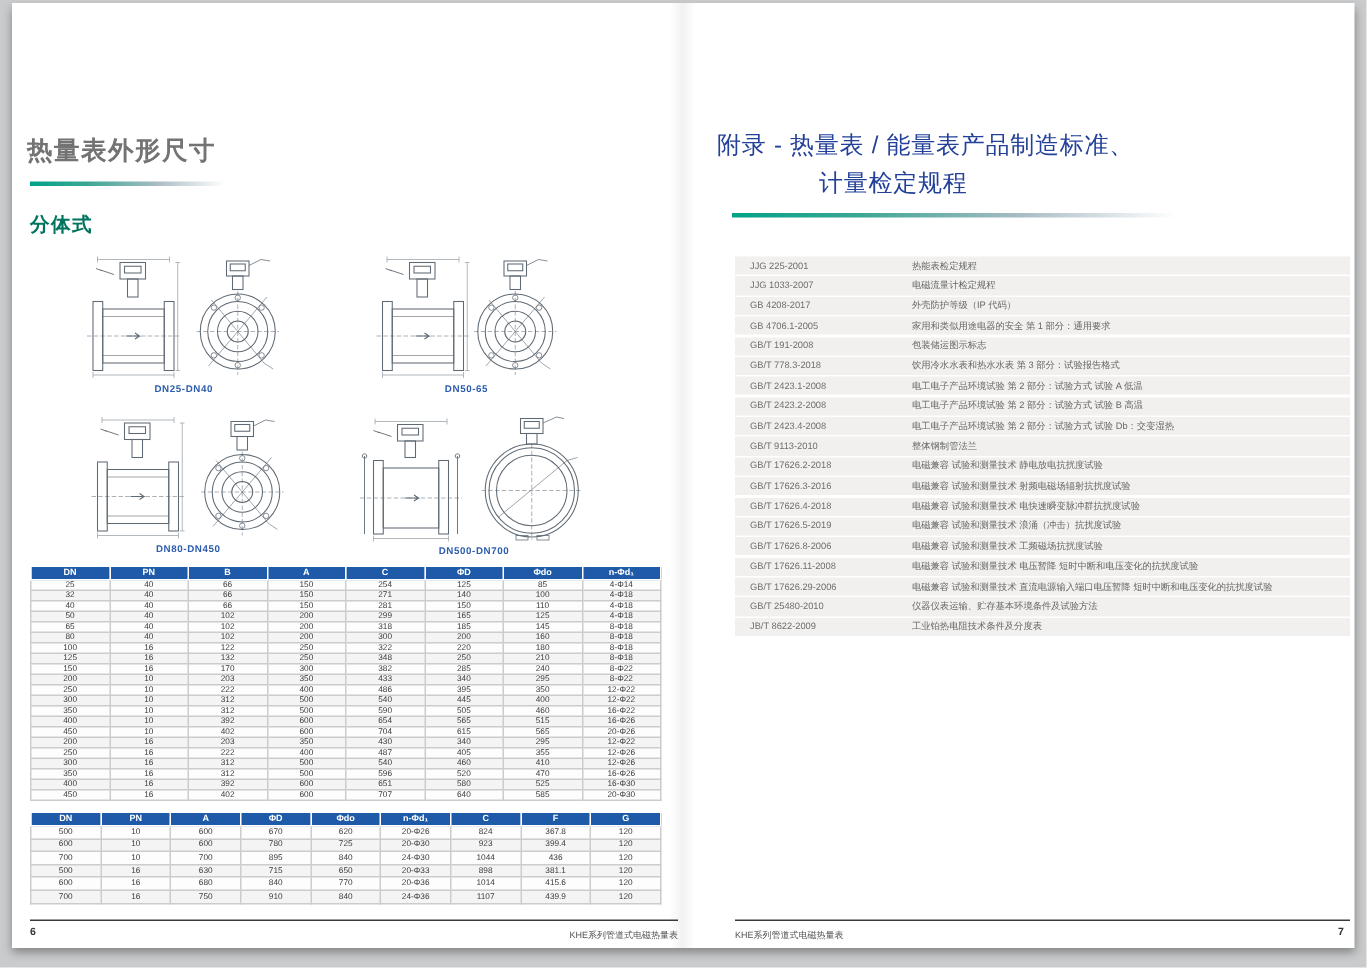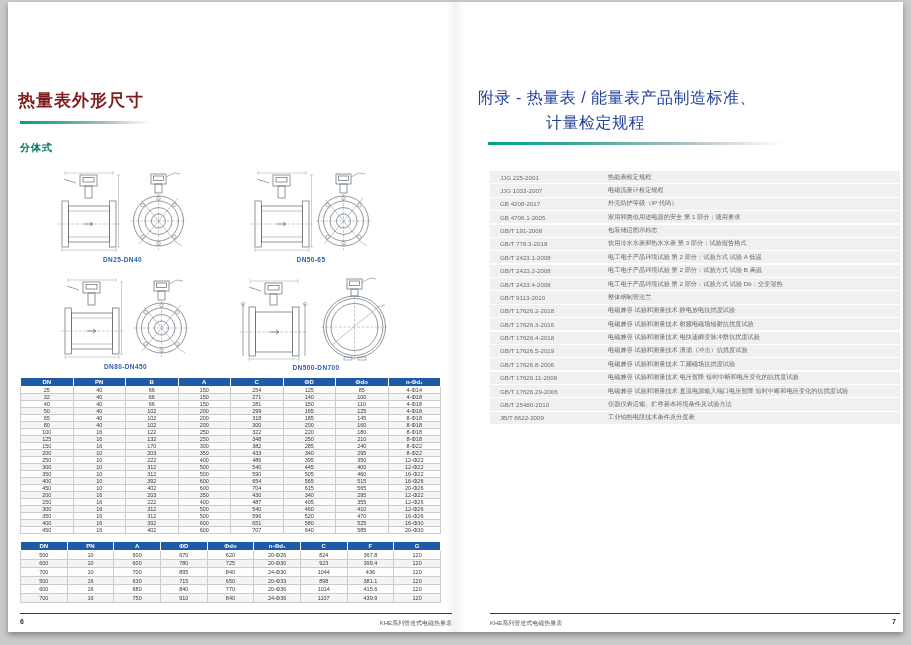--- a/index.html
+++ b/index.html
@@ -5,23 +5,23 @@
   html,body{margin:0;padding:0;}
   body{font-family:"Liberation Sans","DejaVu Sans",sans-serif;}
   .canvas{position:relative;width:911px;height:645px;background:#c9cbcc;overflow:hidden;}
   .spread{position:absolute;left:8px;top:2px;right:8px;bottom:13px;background:#ffffff;
           box-shadow:0 3px 6px rgba(0,0,0,.35);}
   .gutter{position:absolute;left:438px;top:0;width:18px;height:100%;
           background:linear-gradient(90deg,rgba(0,0,0,0) 0%,rgba(0,0,0,.05) 50%,rgba(0,0,0,0) 100%);}
   .abs{position:absolute;}
 
   
-  .pg-title{font-size:17px;font-weight:bold;color:#7f1d1d;letter-spacing:1px;line-height:1.25;}
+  .pg-title{font-size:17px;font-weight:bold;color:#737373;letter-spacing:1px;line-height:1.25;}
   .underline{height:3px;background:linear-gradient(90deg,#00a388 0%,#3ea795 30%,#a9bcc4 65%,rgba(236,239,241,0) 100%);}
-  .section-label{font-size:10px;font-weight:bold;color:#00745e;letter-spacing:1px;}
+  .section-label{font-size:13px;font-weight:bold;color:#00745e;letter-spacing:1px;}
 
   
   .drawing{text-align:center;}
   .drawing svg{display:block;margin:0 auto;}
   .drawing-label{font-size:6.5px;font-weight:bold;color:#2b5cad;letter-spacing:.4px;margin-top:2px;}
 
   
   table.dim{border-collapse:collapse;table-layout:fixed;width:421px;font-size:5.5px;color:#3a3a3a;}
   table.dim th{background:#1f5aa8;color:#ffffff;font-weight:bold;font-size:6px;height:8px;
                border:1px solid #ffffff;padding:0;text-align:center;line-height:8px;}

